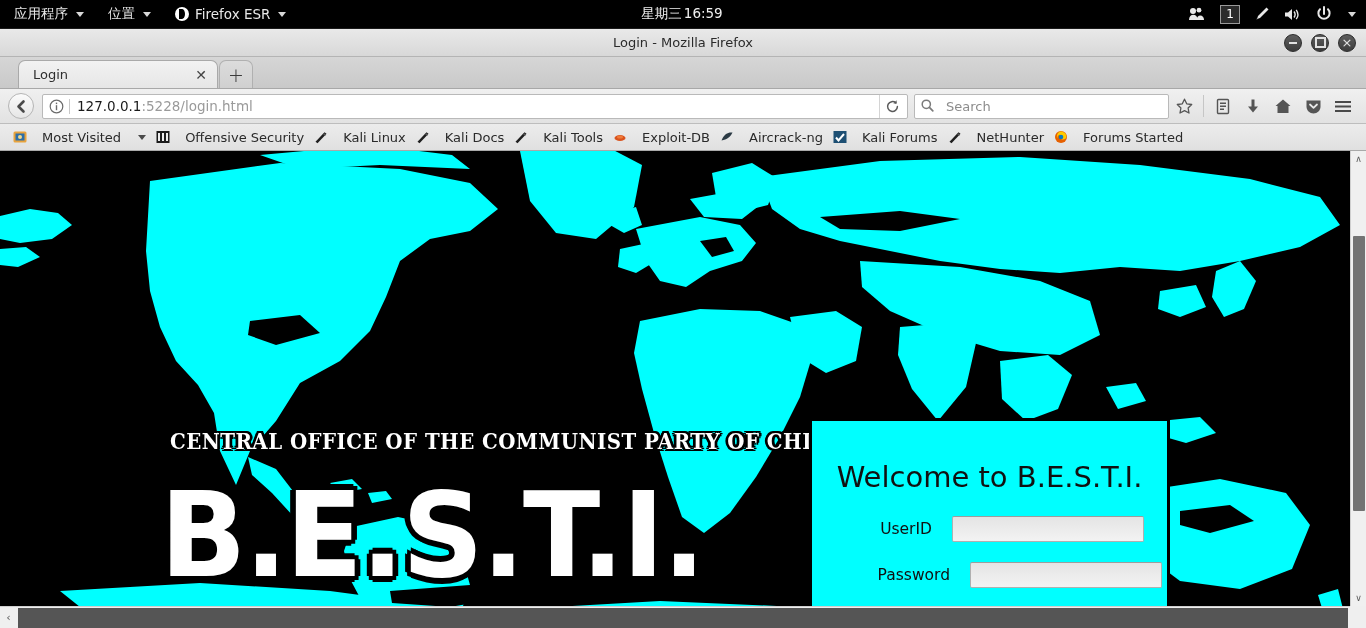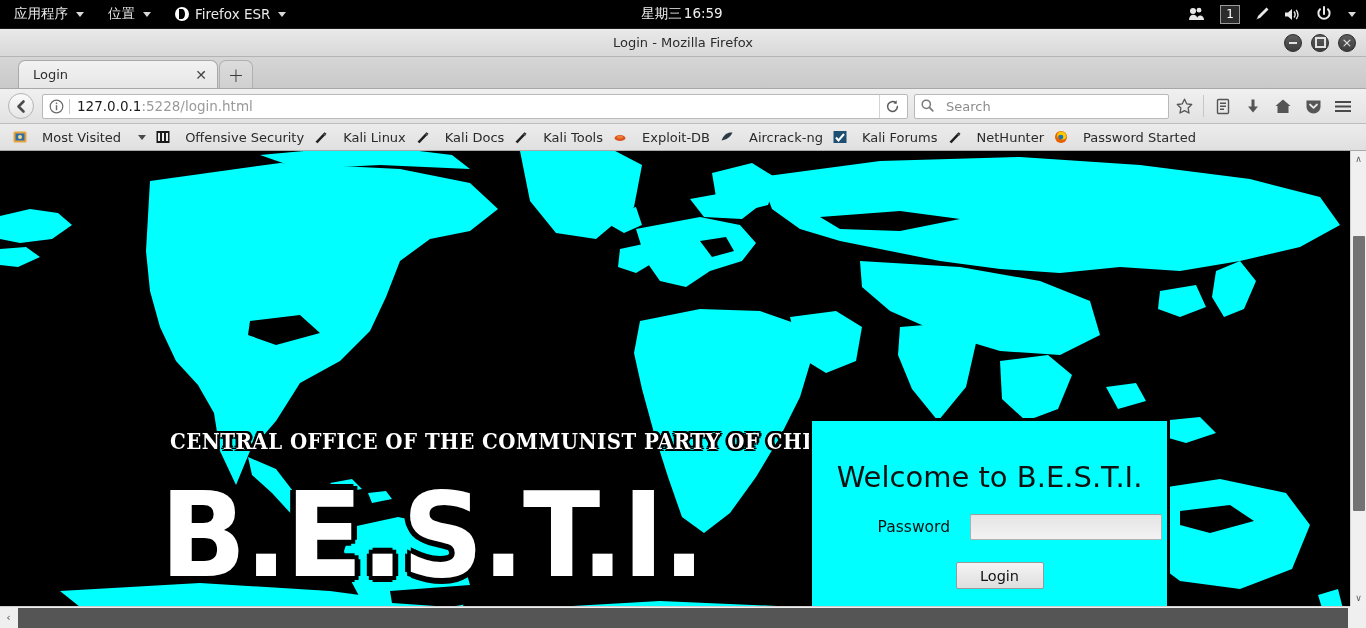--- a/index.html
+++ b/index.html
@@ -519,21 +519,21 @@
       <span>NetHunter</span>
     </div>
     <div class="bm">
       <span class="bm-ico">
         <svg width="14" height="14" viewBox="0 0 14 14">
             <circle cx="7" cy="7" r="6" fill="#e66000"></circle>
             <path d="M7 1.6c3 0 5.4 2.4 5.4 5.4 0 1.6-2.4 3-4.4 2.4C5.4 8.6 4.6 6 6.4 4.6 4.4 4.8 3 6.4 3.4 8.4 2 6.2 3.8 1.6 7 1.6z" fill="#ffcb00"></path>
             <circle cx="7" cy="7" r="2.3" fill="#0b7ac0"></circle>
           </svg>
       </span>
-      <span>Password Started</span>
+      <span>Forums Started</span>
     </div>
   </div>
 
   <div id="page-area">
     <div id="page-viewport">
 
       <svg id="world-map" viewBox="0 0 1350 520" preserveAspectRatio="none">
         <rect x="0" y="0" width="1350" height="520" fill="#000000"></rect>
         <g fill="#00ffff">
 
@@ -607,20 +607,24 @@
           <path d="M390 470 L470 464 L520 474 L450 486 L392 482 Z"></path>
           <path d="M250 200 L300 194 L320 212 L276 224 L248 214 Z"></path>
         </g>
       </svg>
 
       <div id="hero-title">CENTRAL OFFICE OF THE COMMUNIST PARTY OF CHINA</div>
       <div id="hero-logo">B.E.S.T.I.</div>
 
       <div id="login-panel">
         <div id="login-heading">Welcome to B.E.S.T.I.</div>
+        <div class="form-row">
+          <span class="form-label">UserID</span>
+          <input class="form-input" type="text" value="" style="">
+        </div>
         <div class="form-row pw">
           <span class="form-label">Password</span>
           <input class="form-input" type="password" value="" style="">
         </div>
         <div id="login-btn-row">
           <button id="login-btn">Login</button>
         </div>
       </div>
     </div>
 

